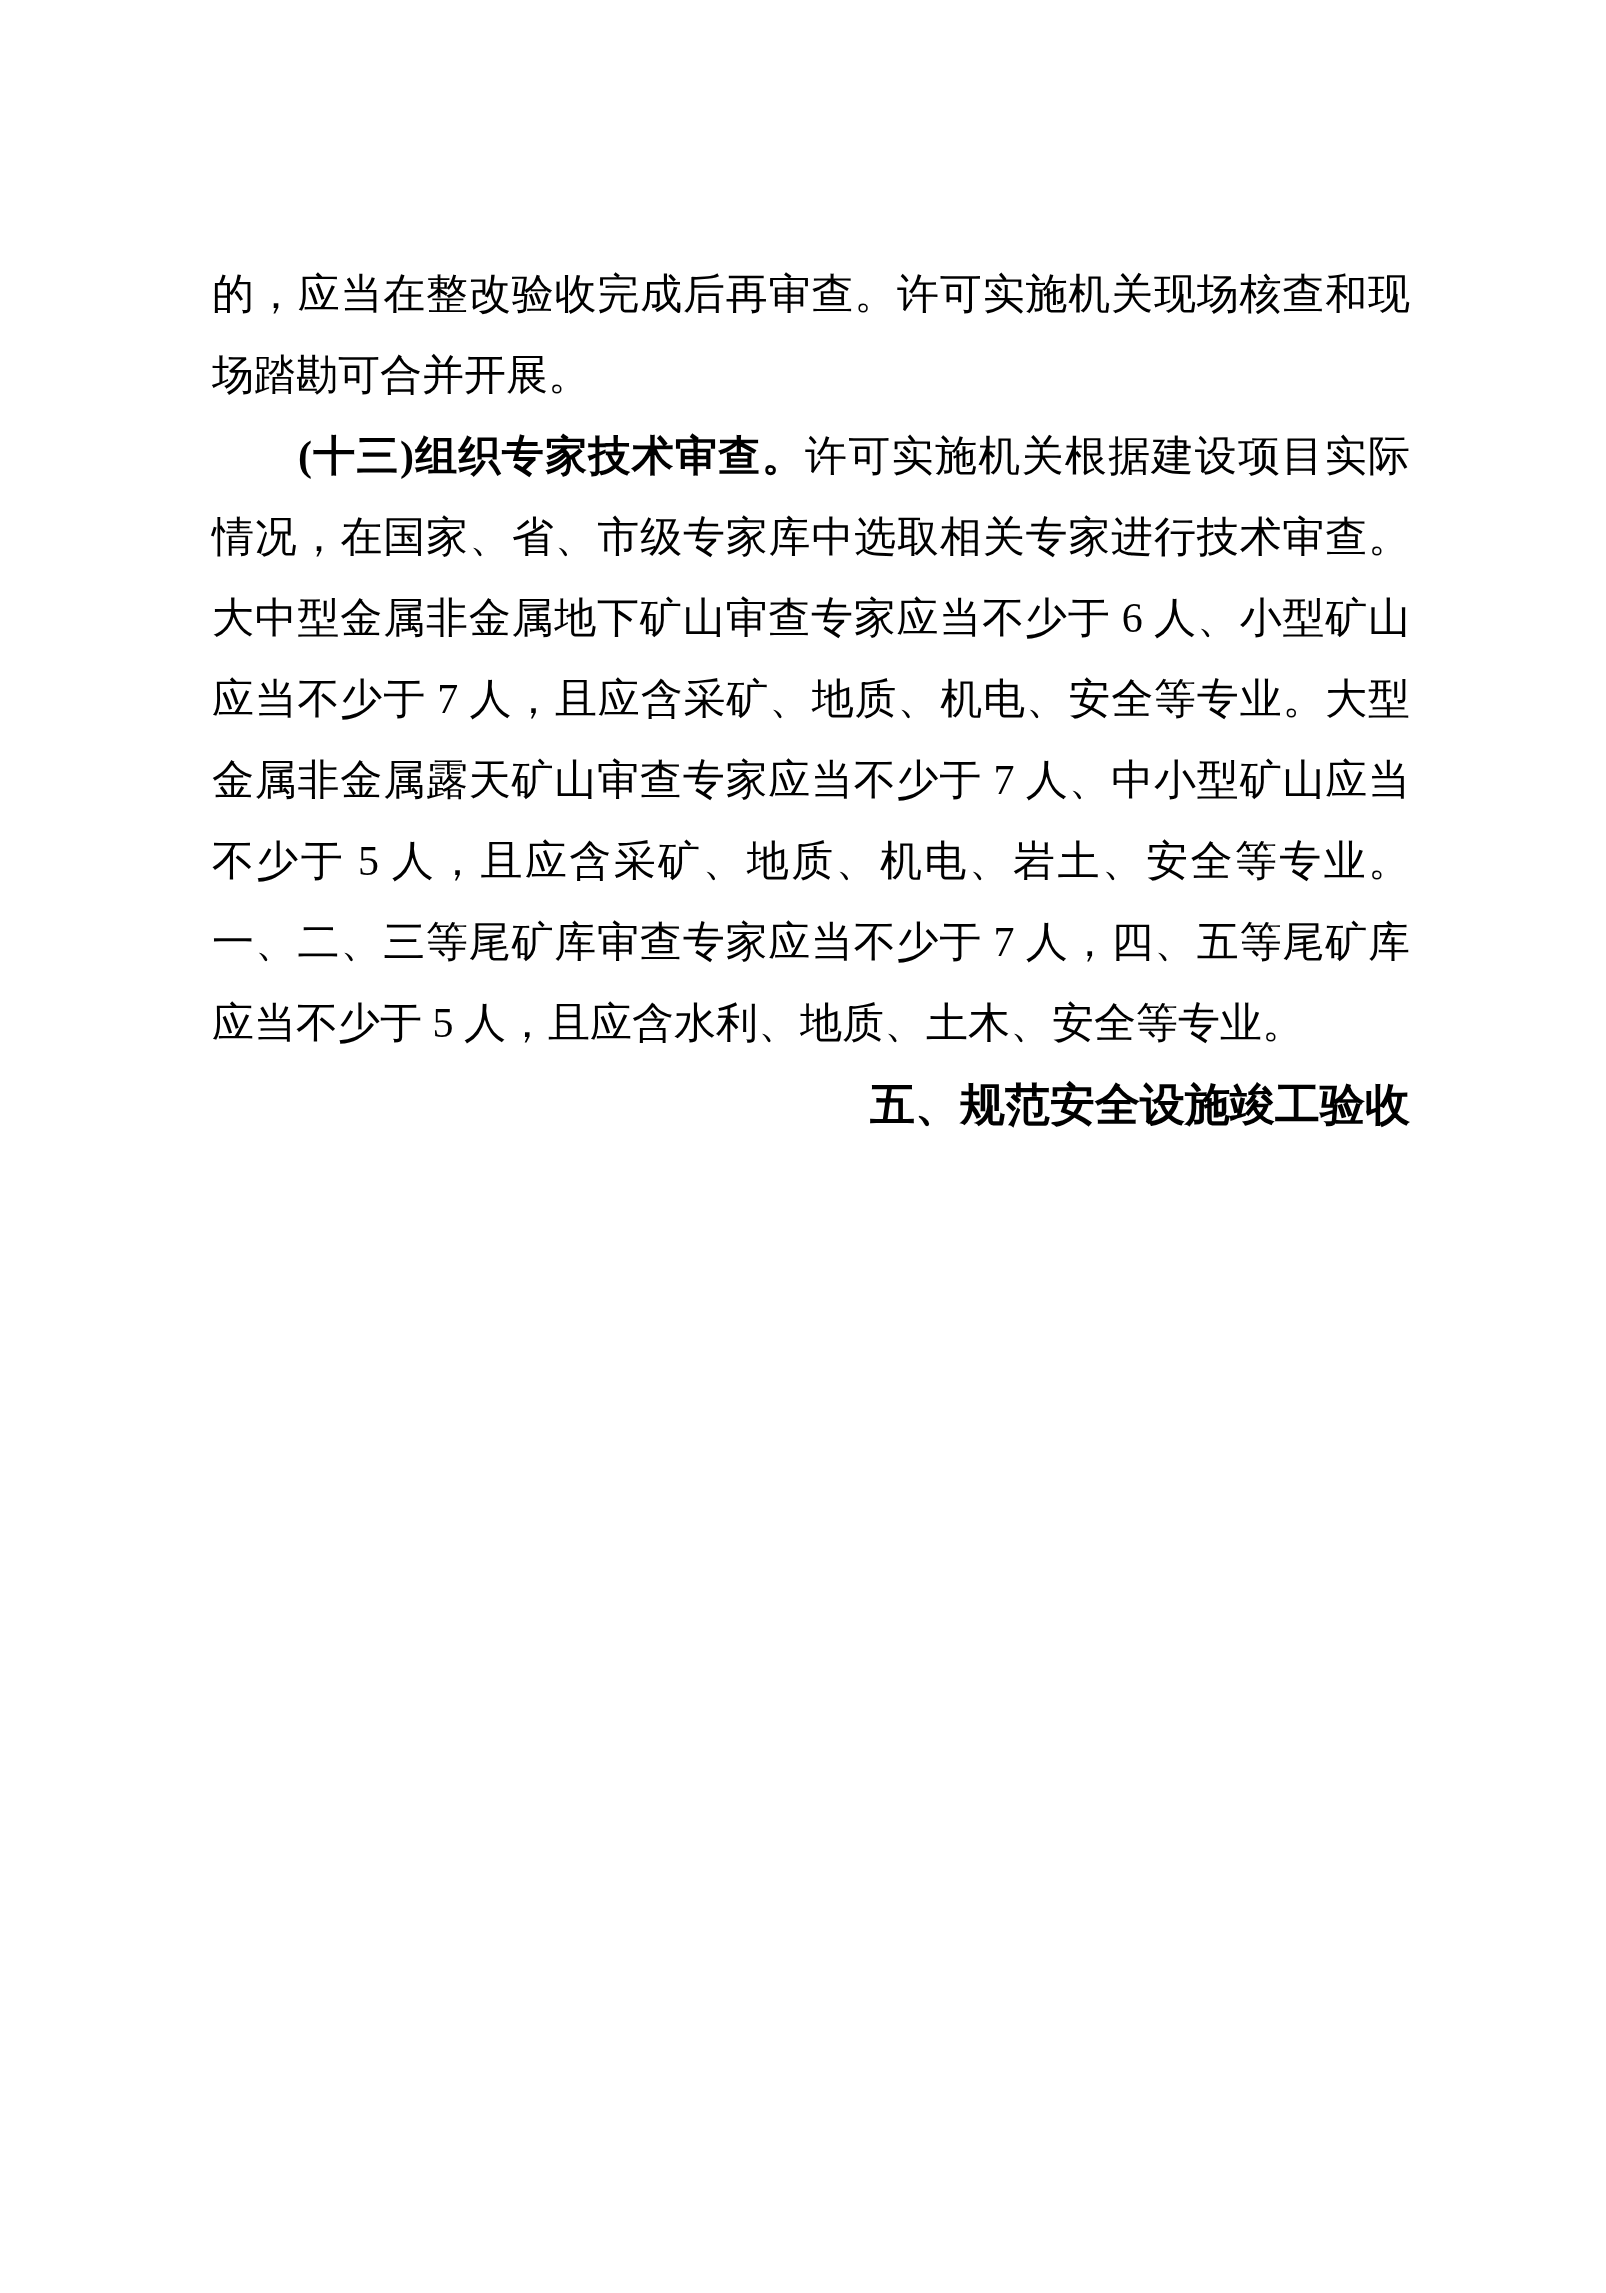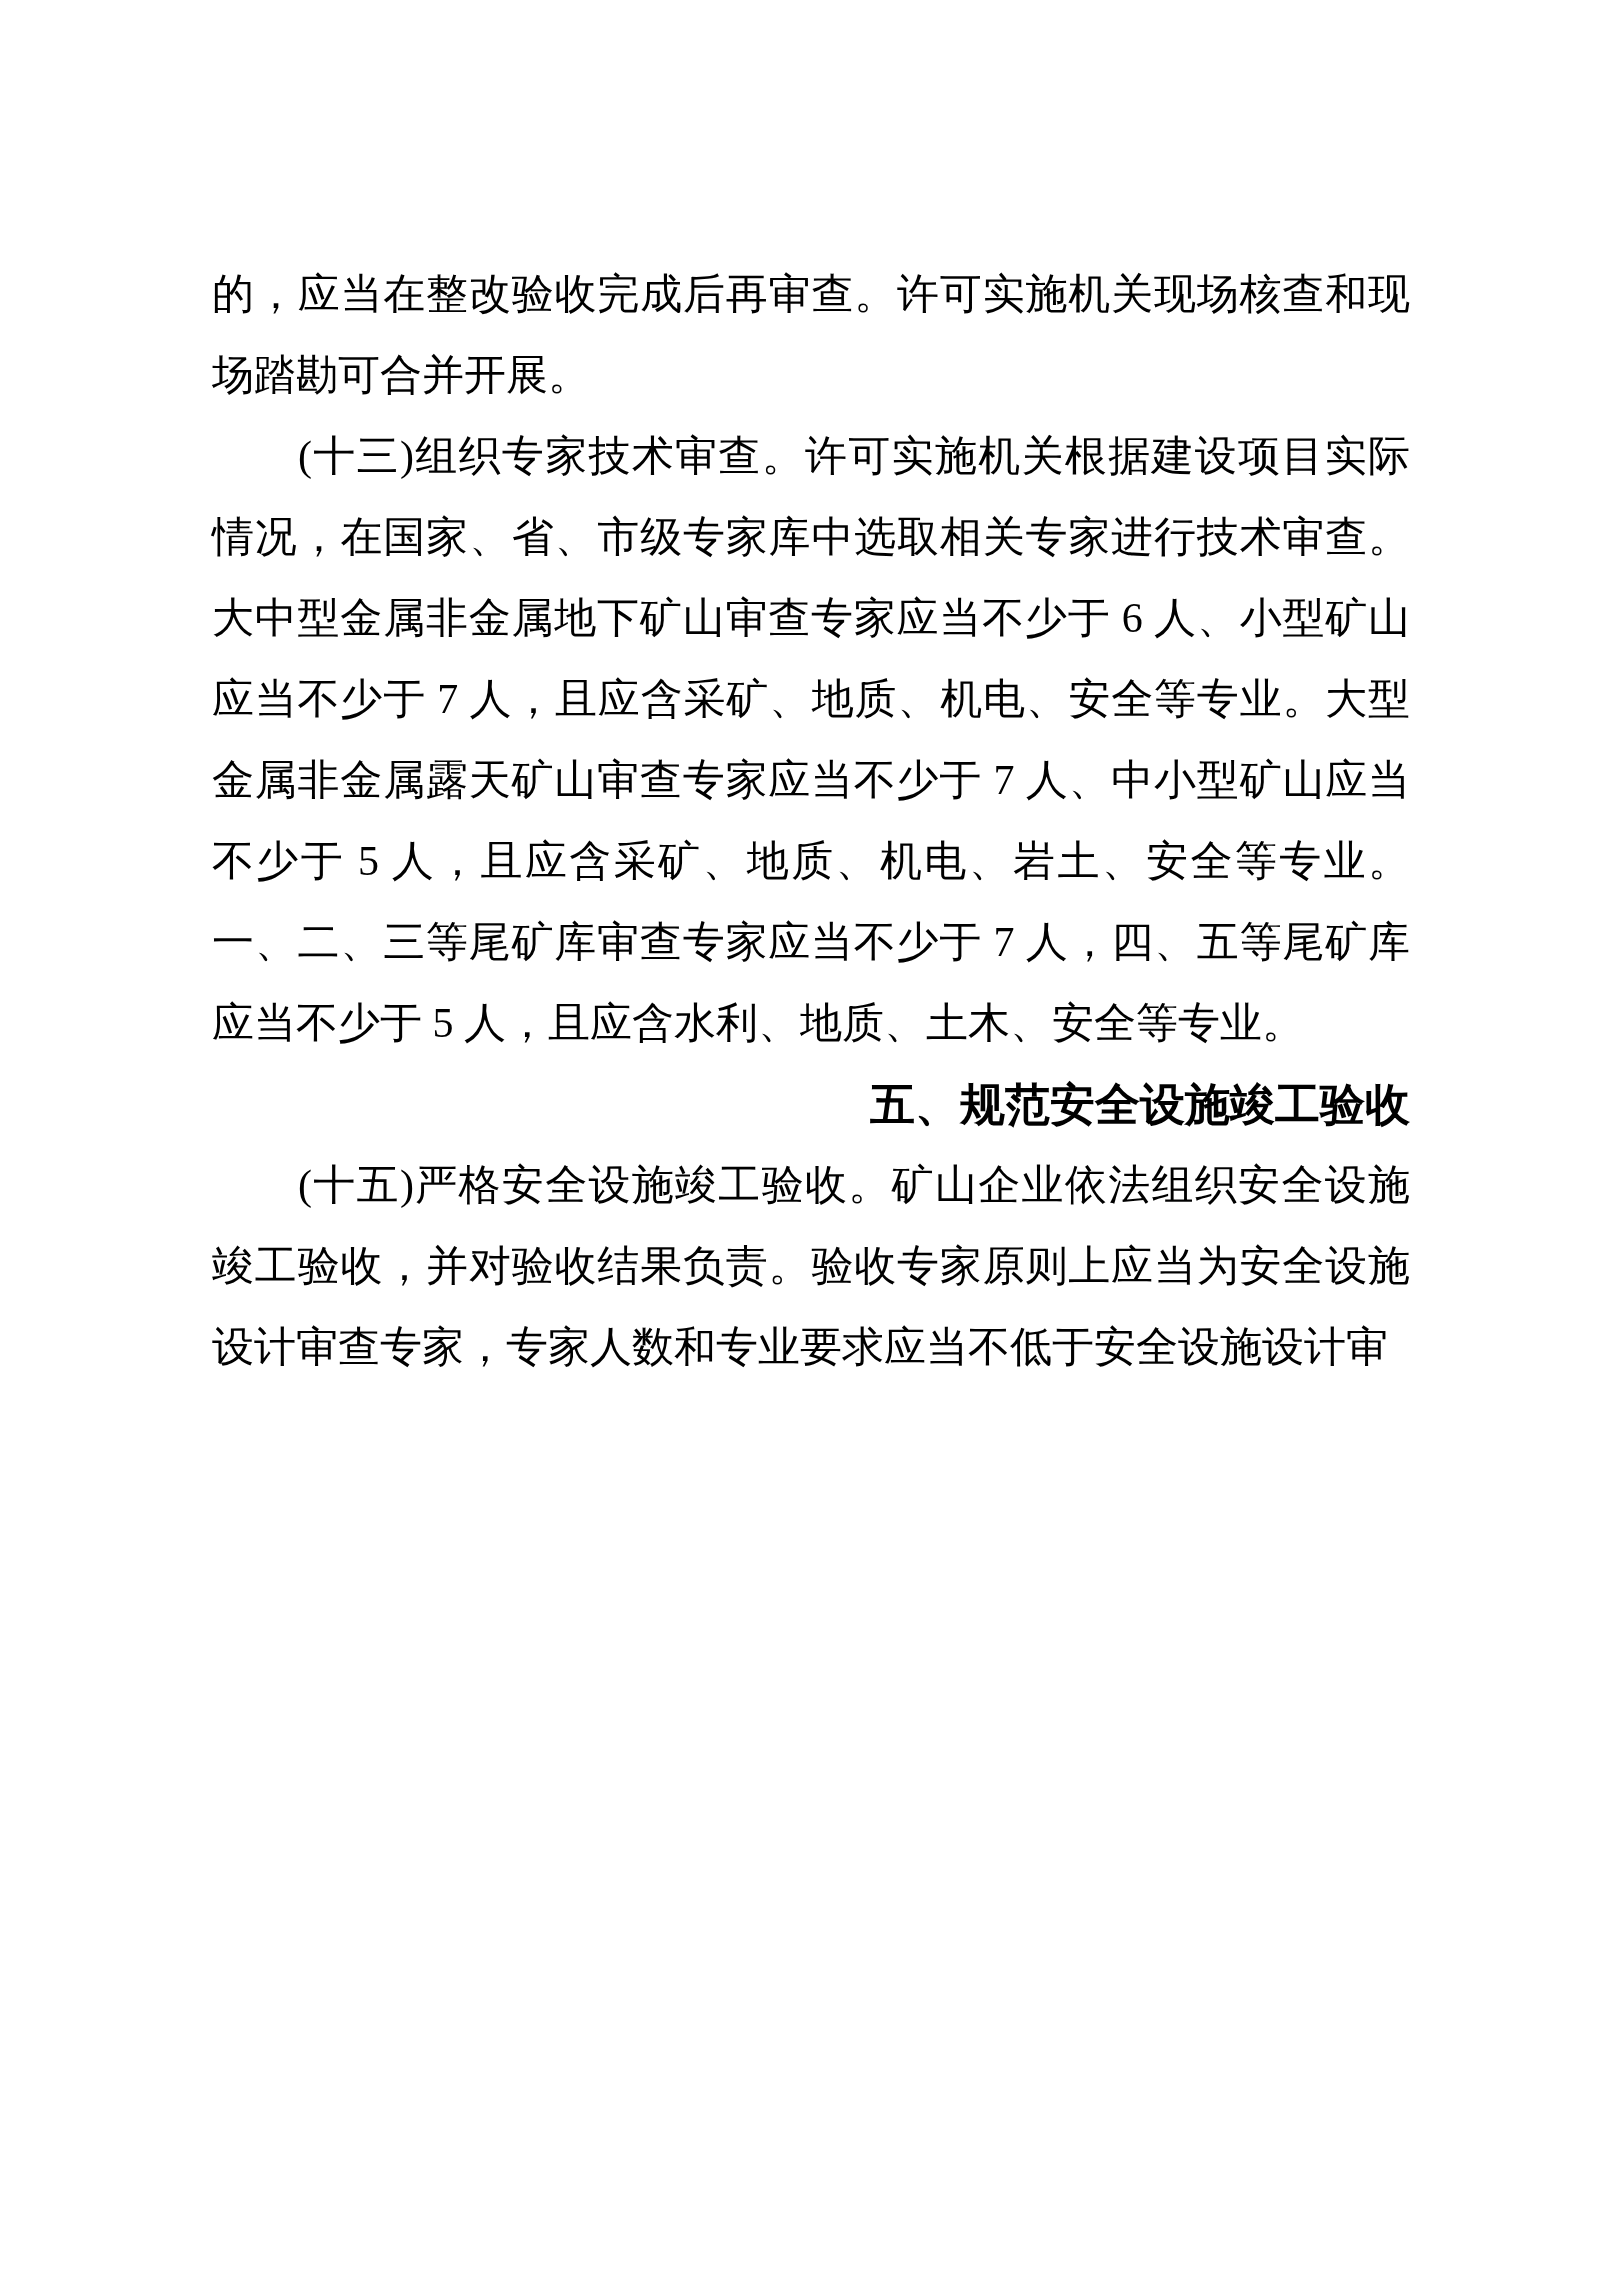--- a/index.html
+++ b/index.html
@@ -27,21 +27,21 @@
     font-size: 42px;
     line-height: 81px;
     text-align: justify;
     text-align-last: left;
     color: #000000;
   }
   .indent {
     text-indent: 86px;
   }
   .lead-bold {
-    font-weight: normal;
+    font-weight: bold;
   }
   .section-heading {
     margin: 0;
     font-size: 45px;
     line-height: 81px;
     font-weight: bold;
     font-family: "Liberation Sans", "DejaVu Sans", sans-serif;
     text-indent: 86px;
     color: #000000;
     text-align: right;
@@ -64,20 +64,19 @@
 
   <div class="text-block">
 
     <p class="body-par">的，应当在整改验收完成后再审查。许可实施机关现场核查和现场踏勘可合并开展。</p>
 
     <p class="body-par indent"><span class="lead-bold">(十三)组织专家技术审查。</span><span>许可实施机关根据建设项目实际情况，在国家、省、市级专家库中选取相关专家进行技术审查。大中型金属非金属地下矿山审查专家应当不少于 6 人、小型矿山应当不少于 7 人，且应含采矿、地质、机电、安全等专业。大型金属非金属露天矿山审查专家应当不少于 7 人、中小型矿山应当不少于 5 人，且应含采矿、地质、机电、岩土、安全等专业。一、二、三等尾矿库审查专家应当不少于 7 人，四、五等尾矿库应当不少于 5 人，且应含水利、地质、土木、安全等专业。</span></p>
 
     <h2 class="section-heading">五、规范安全设施竣工验收</h2>
 
 
-    <p class="body-par indent"><span class="lead-bold">(十五)严格安全设施竣工验收。</span><span>矿山企业依法组织安全设施竣工验收，并对验收结果负责。验收专家原则上应当为安全设施设计审查专家，专家人数和专业要求应当不低于安全设施设计审</span></p>
 
   </div>
 
   <div class="page-number">— 7 —</div>
 
 </div>
 
 
 </body></html>

